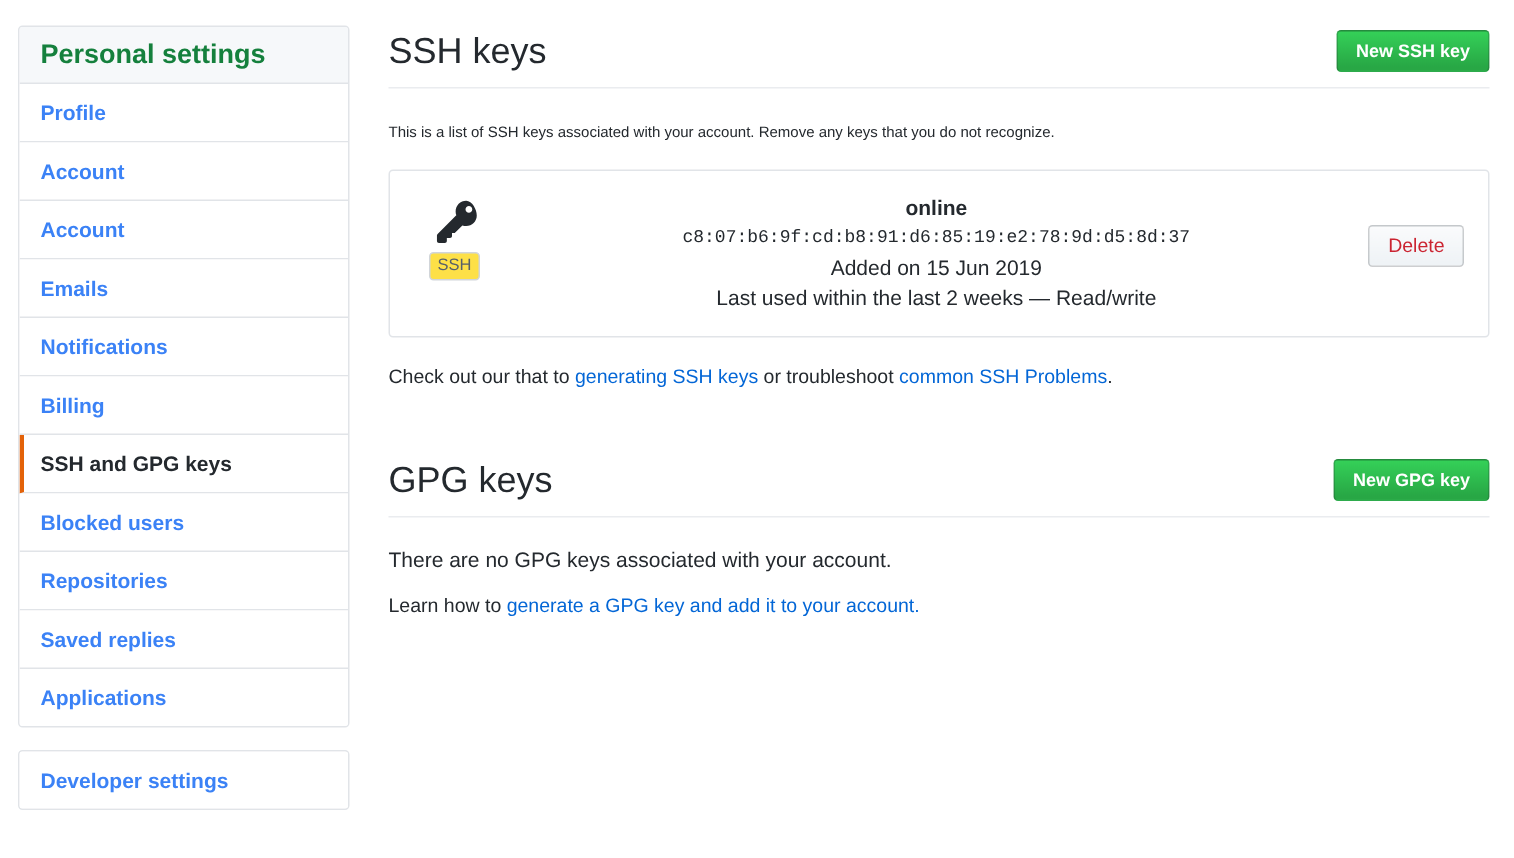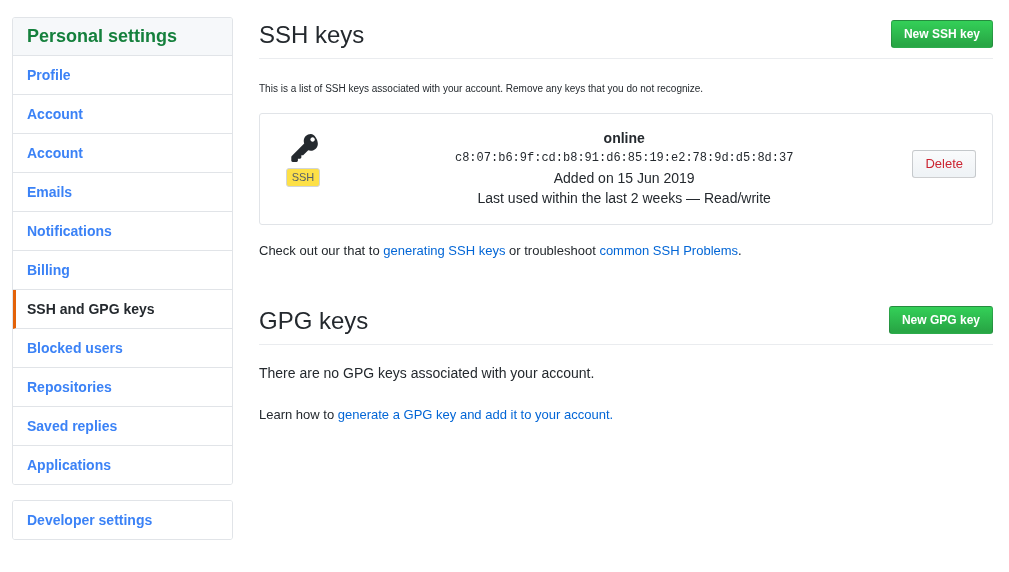--- a/index.html
+++ b/index.html
@@ -215,21 +215,21 @@
   .empty-line {
     font-size: 14px;
     line-height: 20px;
     color: #24292e;
     margin: 18px 0 0 0;
   }
   .learn-line {
     font-size: 13px;
     line-height: 19px;
     color: #24292e;
-    margin: 22px 0 0 0;
+    margin: 11px 0 0 0;
   }
 </style>
 </head>
 <body>
 
 <div class="page">
 
   <div class="sidebar">
     <div class="nav-box">
       <div class="nav-header">Personal settings</div>

